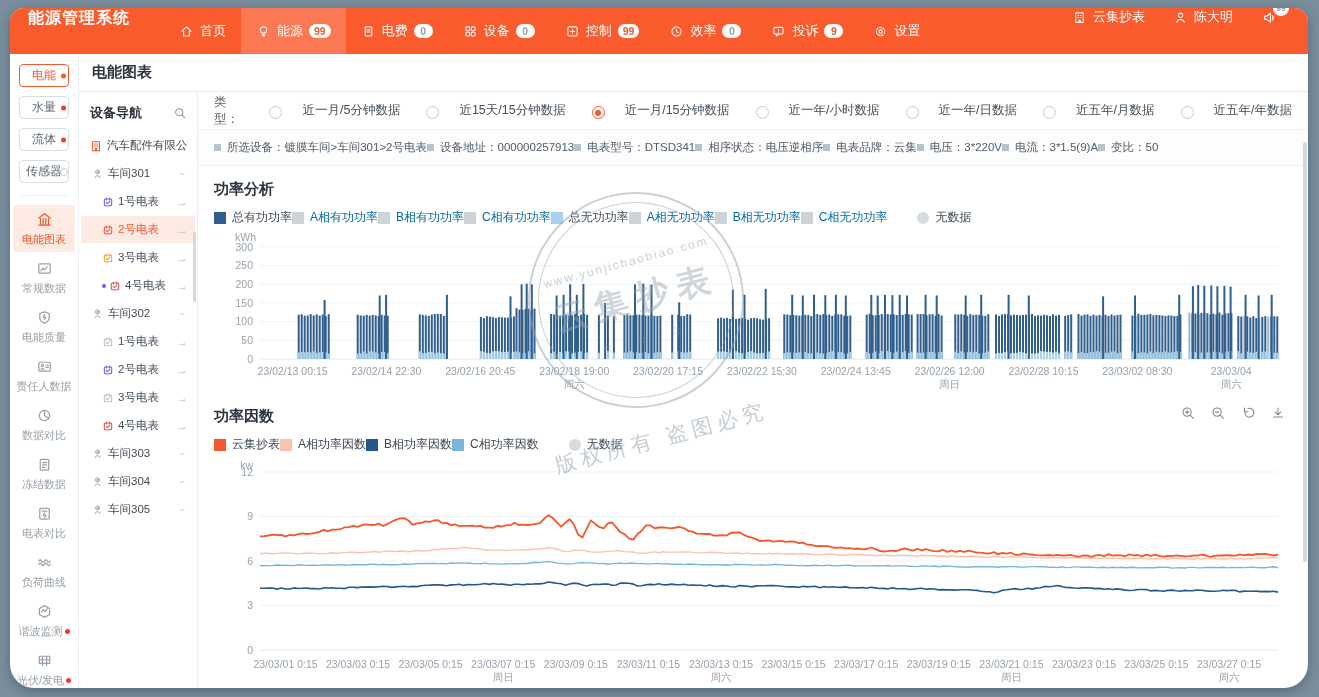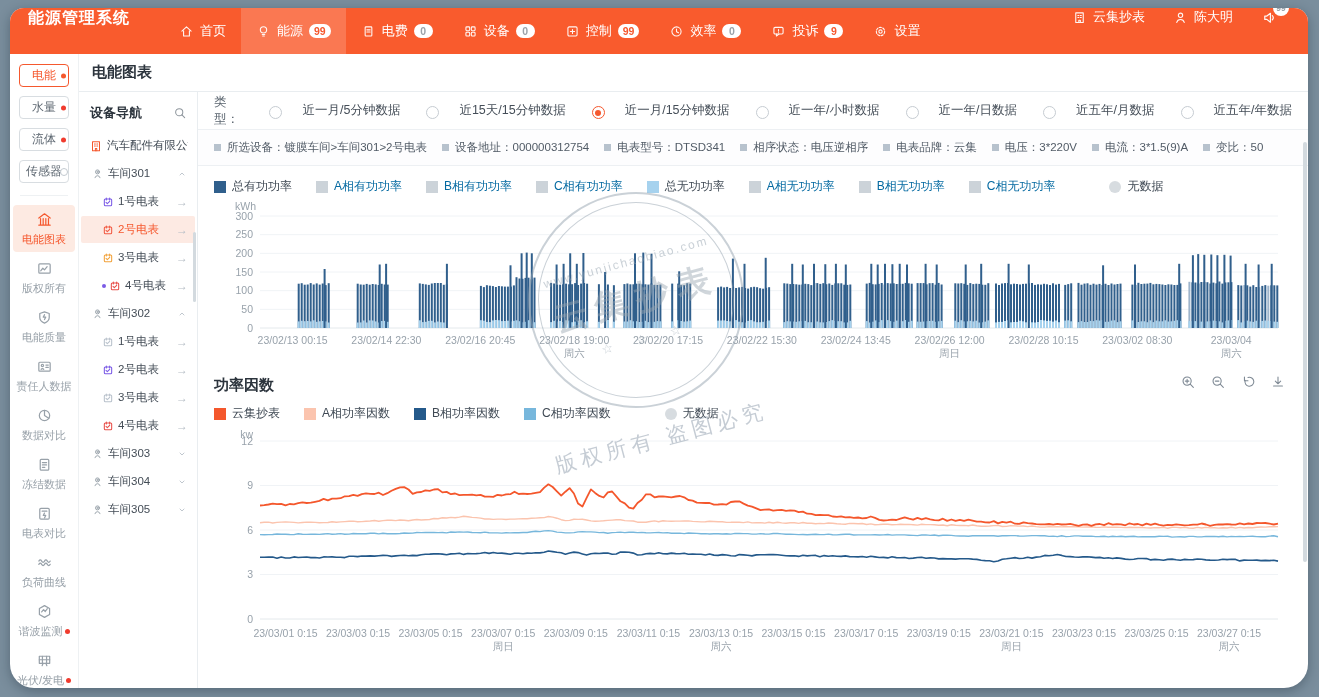--- a/index.html
+++ b/index.html
@@ -51,27 +51,27 @@
   .filterbar{height:37px;flex:0 0 37px;border-bottom:1px solid #edf0f3;display:flex;align-items:center;padding:0 16px;gap:24px;font-size:12.5px;color:#5c6670}
   .seg{display:flex;border:1px solid #d4d9dd;border-radius:3px;overflow:hidden}
   .seg-item{padding:4px 11px;background:#fff;color:#454e58;border-left:1px solid #e4e8eb;cursor:pointer;font-size:12.5px}
   .seg-item:first-child{border-left:none}
   .seg-item.active{background:#f5582e;color:#fff}
   .radios{display:flex;gap:26px}
   .radio{display:flex;align-items:flex-end;gap:20px;cursor:pointer;color:#454e58;white-space:nowrap}
   .rcircle{width:13px;height:13px;border:1px solid #c6ccd2;border-radius:50%;position:relative;background:#fff;box-sizing:border-box;flex:0 0 auto}
   .radio.active .rcircle{border-color:#f5582e}
   .radio.active .rcircle::after{content:"";position:absolute;inset:2.5px;background:#f5582e;border-radius:50%}
-  .infobar{height:35px;flex:0 0 35px;border-bottom:1px solid #edf0f3;display:flex;align-items:center;padding:0 16px;gap:15px;font-size:11.5px;color:#515b66;background:#fdfdfe;overflow:hidden}
+  .infobar{height:35px;flex:0 0 35px;border-bottom:1px solid #edf0f3;display:flex;align-items:center;padding:0 16px;font-size:11.5px;color:#515b66;background:#fdfdfe;overflow:hidden}
   .info-item{display:flex;align-items:center;gap:6px;white-space:nowrap}
   .sq{width:7px;height:7px;background:#b7c2cd;flex:0 0 auto}
   .chart-sec{padding:12px 16px 0 16px}
   .sec-head{display:flex;justify-content:space-between}
   .sec-title{font-size:15px;font-weight:bold;color:#2c343d;margin:2px 0 10px}
-  .legend{display:flex;align-items:center;gap:24px;font-size:12px;color:#3f4954;margin-bottom:5px}
+  .legend{display:flex;align-items:center;font-size:12px;color:#3f4954;margin-bottom:5px}
   .lg-item{display:flex;align-items:center;gap:6px;cursor:pointer;white-space:nowrap}
   .lg-item.inactive{color:#0369a1}
   .lg-item.nd{margin-left:30px}
   .sw{width:12px;height:12px;flex:0 0 auto}
   .sw.circle{border-radius:50%}
   .tools{display:flex;gap:14px;color:#7e8994;margin:0 6px 6px 0}
   .tool{cursor:pointer;display:flex}
   svg text.tick{fill:#98a2ab;font-size:10.5px}
   
   .watermark{position:absolute;left:300px;top:80px;width:360px;height:360px;pointer-events:none;color:rgba(150,163,176,.5);z-index:5}
@@ -215,21 +215,21 @@
           </span>
           <span class="rlabel">电能图表</span>
         </div>
         <div class="rail-item">
           <span style="display:flex">
             <svg width="17" height="17" viewBox="0 0 18 18" fill="none" stroke="currentColor" stroke-width="1.3" stroke-linecap="round" stroke-linejoin="round">
               <rect x="3" y="4" width="12" height="10" rx="1"></rect>
               <path d="M5 11.5 l2.2-2.8 1.8 1.8 2.8-3.5"></path>
             </svg>
           </span>
-          <span class="rlabel">版权所有</span>
+          <span class="rlabel">常规数据</span>
         </div>
         <div class="rail-item">
           <span style="display:flex">
             <svg width="17" height="17" viewBox="0 0 18 18" fill="none" stroke="currentColor" stroke-width="1.3" stroke-linecap="round" stroke-linejoin="round">
               <path d="M9 3 l5 1.8 V9 c0 3-2.2 4.8-5 6 -2.8-1.2-5-3-5-6 V4.8 Z"></path>
               <path d="M9 6 l-1.3 2.6 h2.6 L9 11.2"></path>
             </svg>
           </span>
           <span class="rlabel">电能质量</span>
         </div>
@@ -516,21 +516,21 @@
                 </div>
               </div>
             </div>
           <div class="infobar" id="infobar">
               <div class="info-item">
                 <span class="sq"></span>
                 <span>所选设备：镀膜车间&gt;车间301&gt;2号电表</span>
               </div>
               <div class="info-item">
                 <span class="sq"></span>
-                <span>设备地址：000000312754</span>
+                <span>设备地址：000000257913</span>
               </div>
               <div class="info-item">
                 <span class="sq"></span>
                 <span>电表型号：DTSD341</span>
               </div>
               <div class="info-item">
                 <span class="sq"></span>
                 <span>相序状态：电压逆相序</span>
               </div>
               <div class="info-item">
@@ -544,20 +544,21 @@
               <div class="info-item">
                 <span class="sq"></span>
                 <span>电流：3*1.5(9)A</span>
               </div>
               <div class="info-item">
                 <span class="sq"></span>
                 <span>变比：50</span>
               </div>
             </div>
           <section class="chart-sec">
+            <div class="sec-title">功率分析</div>
             <div class="legend" id="legend0">
                 <div class="lg-item">
                   <span class="sw" style="background:#305f8c"></span>
                   <span>总有功功率</span>
                 </div>
                 <div class="lg-item inactive">
                   <span class="sw" style="background:#ccd3d9"></span>
                   <span>A相有功功率</span>
                 </div>
                 <div class="lg-item inactive">

